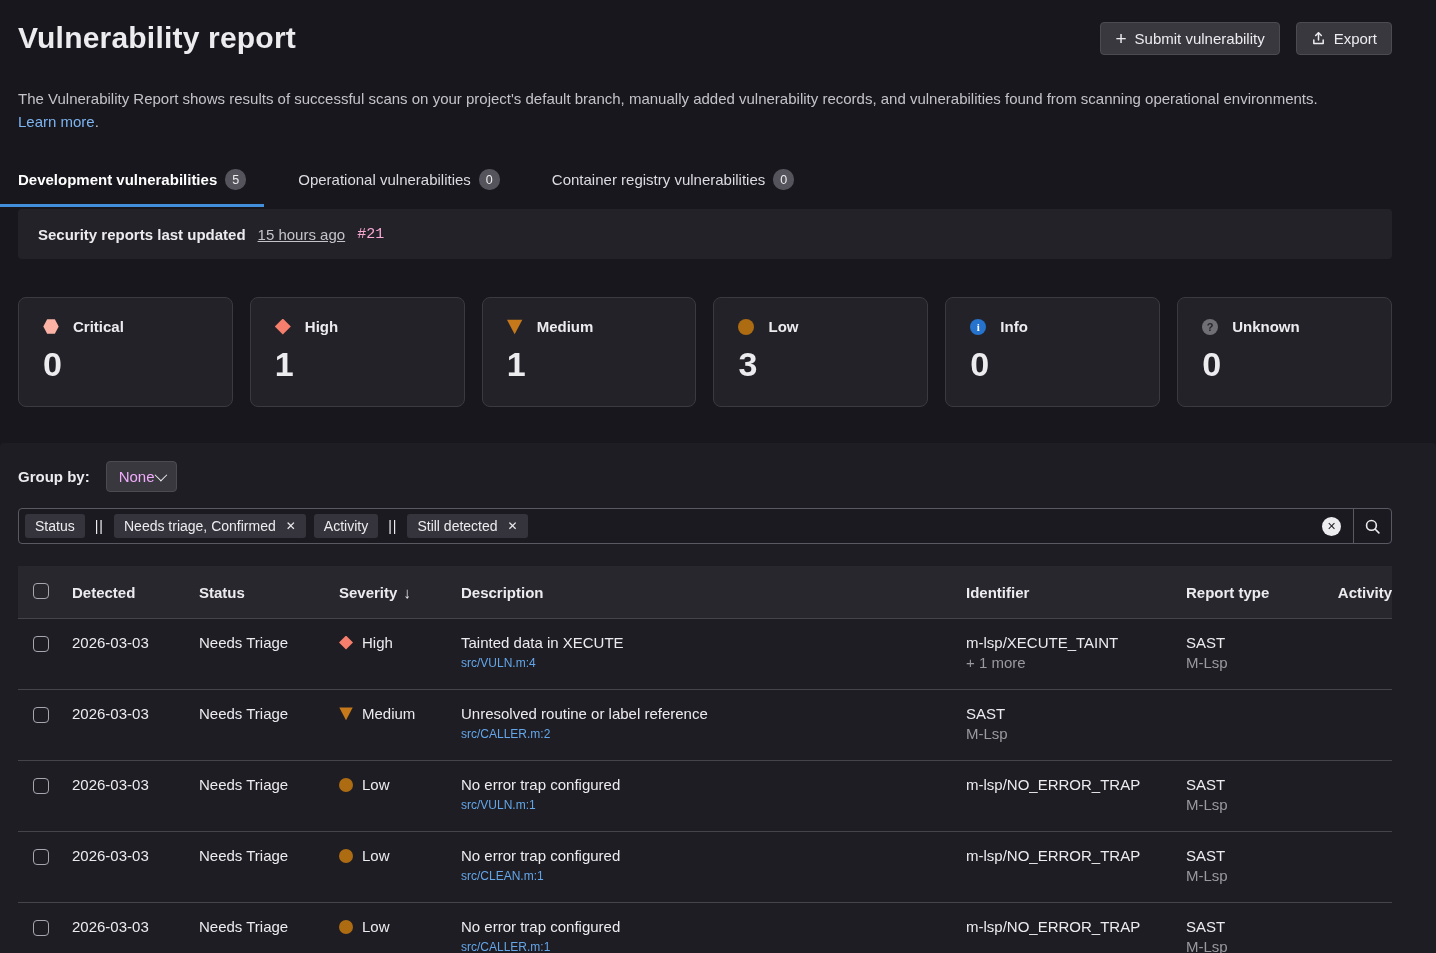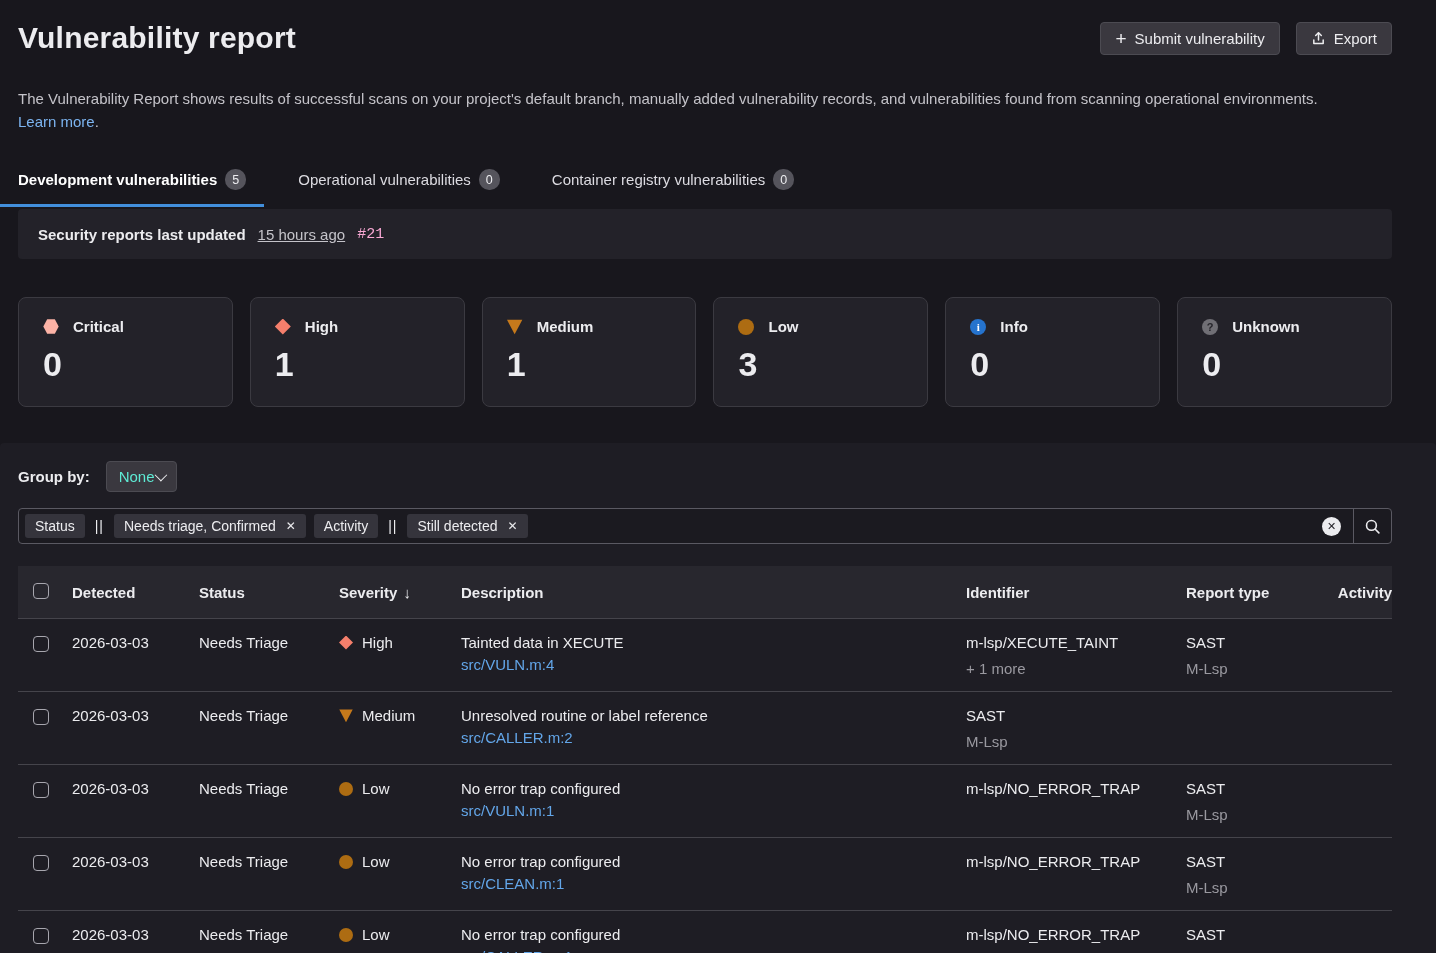--- a/index.html
+++ b/index.html
@@ -65,21 +65,21 @@
   .sev-unknown  { background:#706f75; border-radius:50%; }
   .sev-unknown::after { content:"?"; position:absolute; inset:0; display:flex; align-items:center; justify-content:center; color:#26252b; font-size:11px; font-weight:700; }
 
   
   .filter-section { margin-top:36px; background:#1e1d24; border-radius:4px 4px 0 0; padding:18px 18px 0 18px; margin-left:-18px; margin-right:-26px; padding-right:44px; width:1436px; }
   .inner { width:1374px; }
   .groupby { display:flex; align-items:center; gap:16px; }
   .groupby .lbl { font-weight:700; }
   .dropdown {
     background:#3a383f; border:1px solid #4c4b52; border-radius:4px;
-    padding:6px 12px; display:inline-flex; align-items:center; gap:0; cursor:pointer; color:#5eead4;
+    padding:6px 12px; display:inline-flex; align-items:center; gap:0; cursor:pointer; color:#f0abfc;
   }
   .chev { width:9px; height:9px; border-right:1.6px solid #ececef; border-bottom:1.6px solid #ececef; transform:rotate(45deg) translateY(-2px); }
 
   .filter-bar {
     margin-top:16px; height:36px; border:1px solid #5a5962; border-radius:4px;
     background:#1b1a20; display:flex; align-items:center; padding:0 0 0 6px;
   }
   .token-chip { background:#35343c; border-radius:3px; padding:4px 10px; font-size:14px; color:#ececef; display:inline-flex; align-items:center; gap:10px; cursor:pointer; }
   .token-op { padding:0 10px; font-size:14px; color:#ececef; font-weight:400; letter-spacing:1px; }
   .token-x { font-size:12px; cursor:pointer; color:#ececef; }
@@ -99,22 +99,22 @@
     align-items:start;
   }
   .thead { background:#28272e; height:52px; align-items:center; font-weight:700; }
   .trow { border-top:1px solid #45444b; min-height:71px; padding:15px 0 14px 0; cursor:pointer; }
   .cell { padding-right:12px; }
   .c-check { padding-left:15px; padding-top:2px; }
   .thead .c-check { padding-top:0; }
   .checkbox { width:16px; height:16px; border:1px solid #a7a6ae; border-radius:4px; display:inline-block; background:transparent; cursor:pointer; }
   .c-sev { display:flex; align-items:center; gap:9px; }
   .desc-title { color:#ececef; }
-  .loc { display:inline-block; margin-top:5px; font-size:15px; color:#63a6e9; text-decoration:none; }
-  .muted { color:#9a99a0; margin-top:9px; }
+  .loc { display:inline-block; margin-top:5px; font-size:12px; color:#63a6e9; text-decoration:none; }
+  .muted { color:#9a99a0; margin-top:3px; }
   .c-ident { overflow-wrap:anywhere; }
   .c-activity { text-align:right; padding-right:0; }
   .thead .c-activity { padding-right:0; }
   .sort-arrow { font-weight:400; margin-left:6px; }
 </style>
 </head>
 <body>
 
 <div class="page">
 

